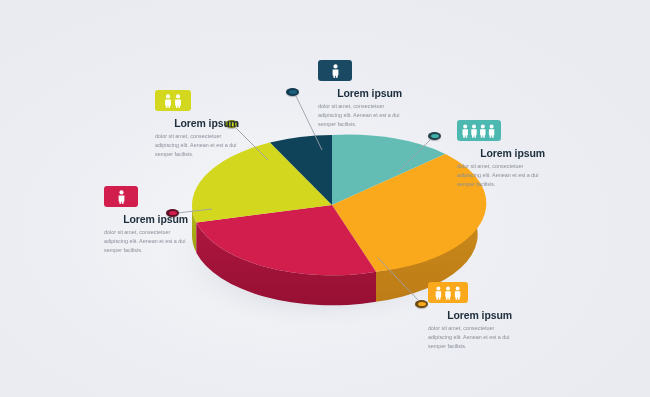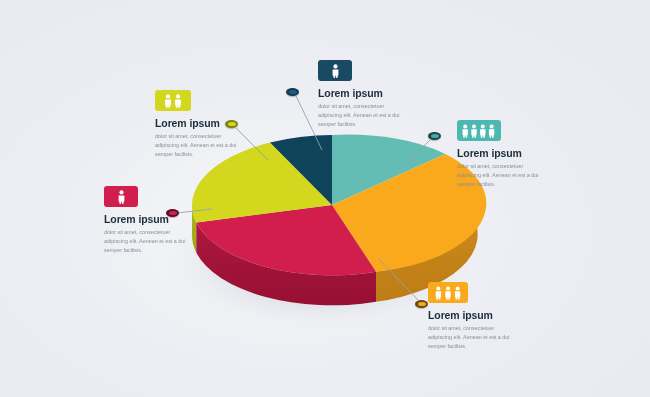--- a/index.html
+++ b/index.html
@@ -25,21 +25,21 @@
     width:34px;height:21px;border-radius:3px;
     display:flex;align-items:center;justify-content:center;
     gap:1px;
   }
   .badge.w2{width:36px;}
   .badge.w3{width:40px;}
   .badge.w4{width:44px;}
   .badge svg{display:block;}
   .lab-title{
     font-size:10.5px;font-weight:bold;color:#1d2d3c;
-    margin-top:6px;letter-spacing:-0.1px;white-space:nowrap;
+    margin-top:6px;letter-spacing:-0.1px;white-space:nowrap;text-align:right;
   }
   .lab-body{
     font-size:5.4px;line-height:1.62;color:#8a8f99;
     margin-top:3px;max-width:84px;
   }
   .label.right .lab-body{max-width:88px;}
 
   
   .pin{position:absolute;width:13px;height:8px;border-radius:50%;
        box-shadow:0 1px 1px rgba(0,0,0,.25);}

